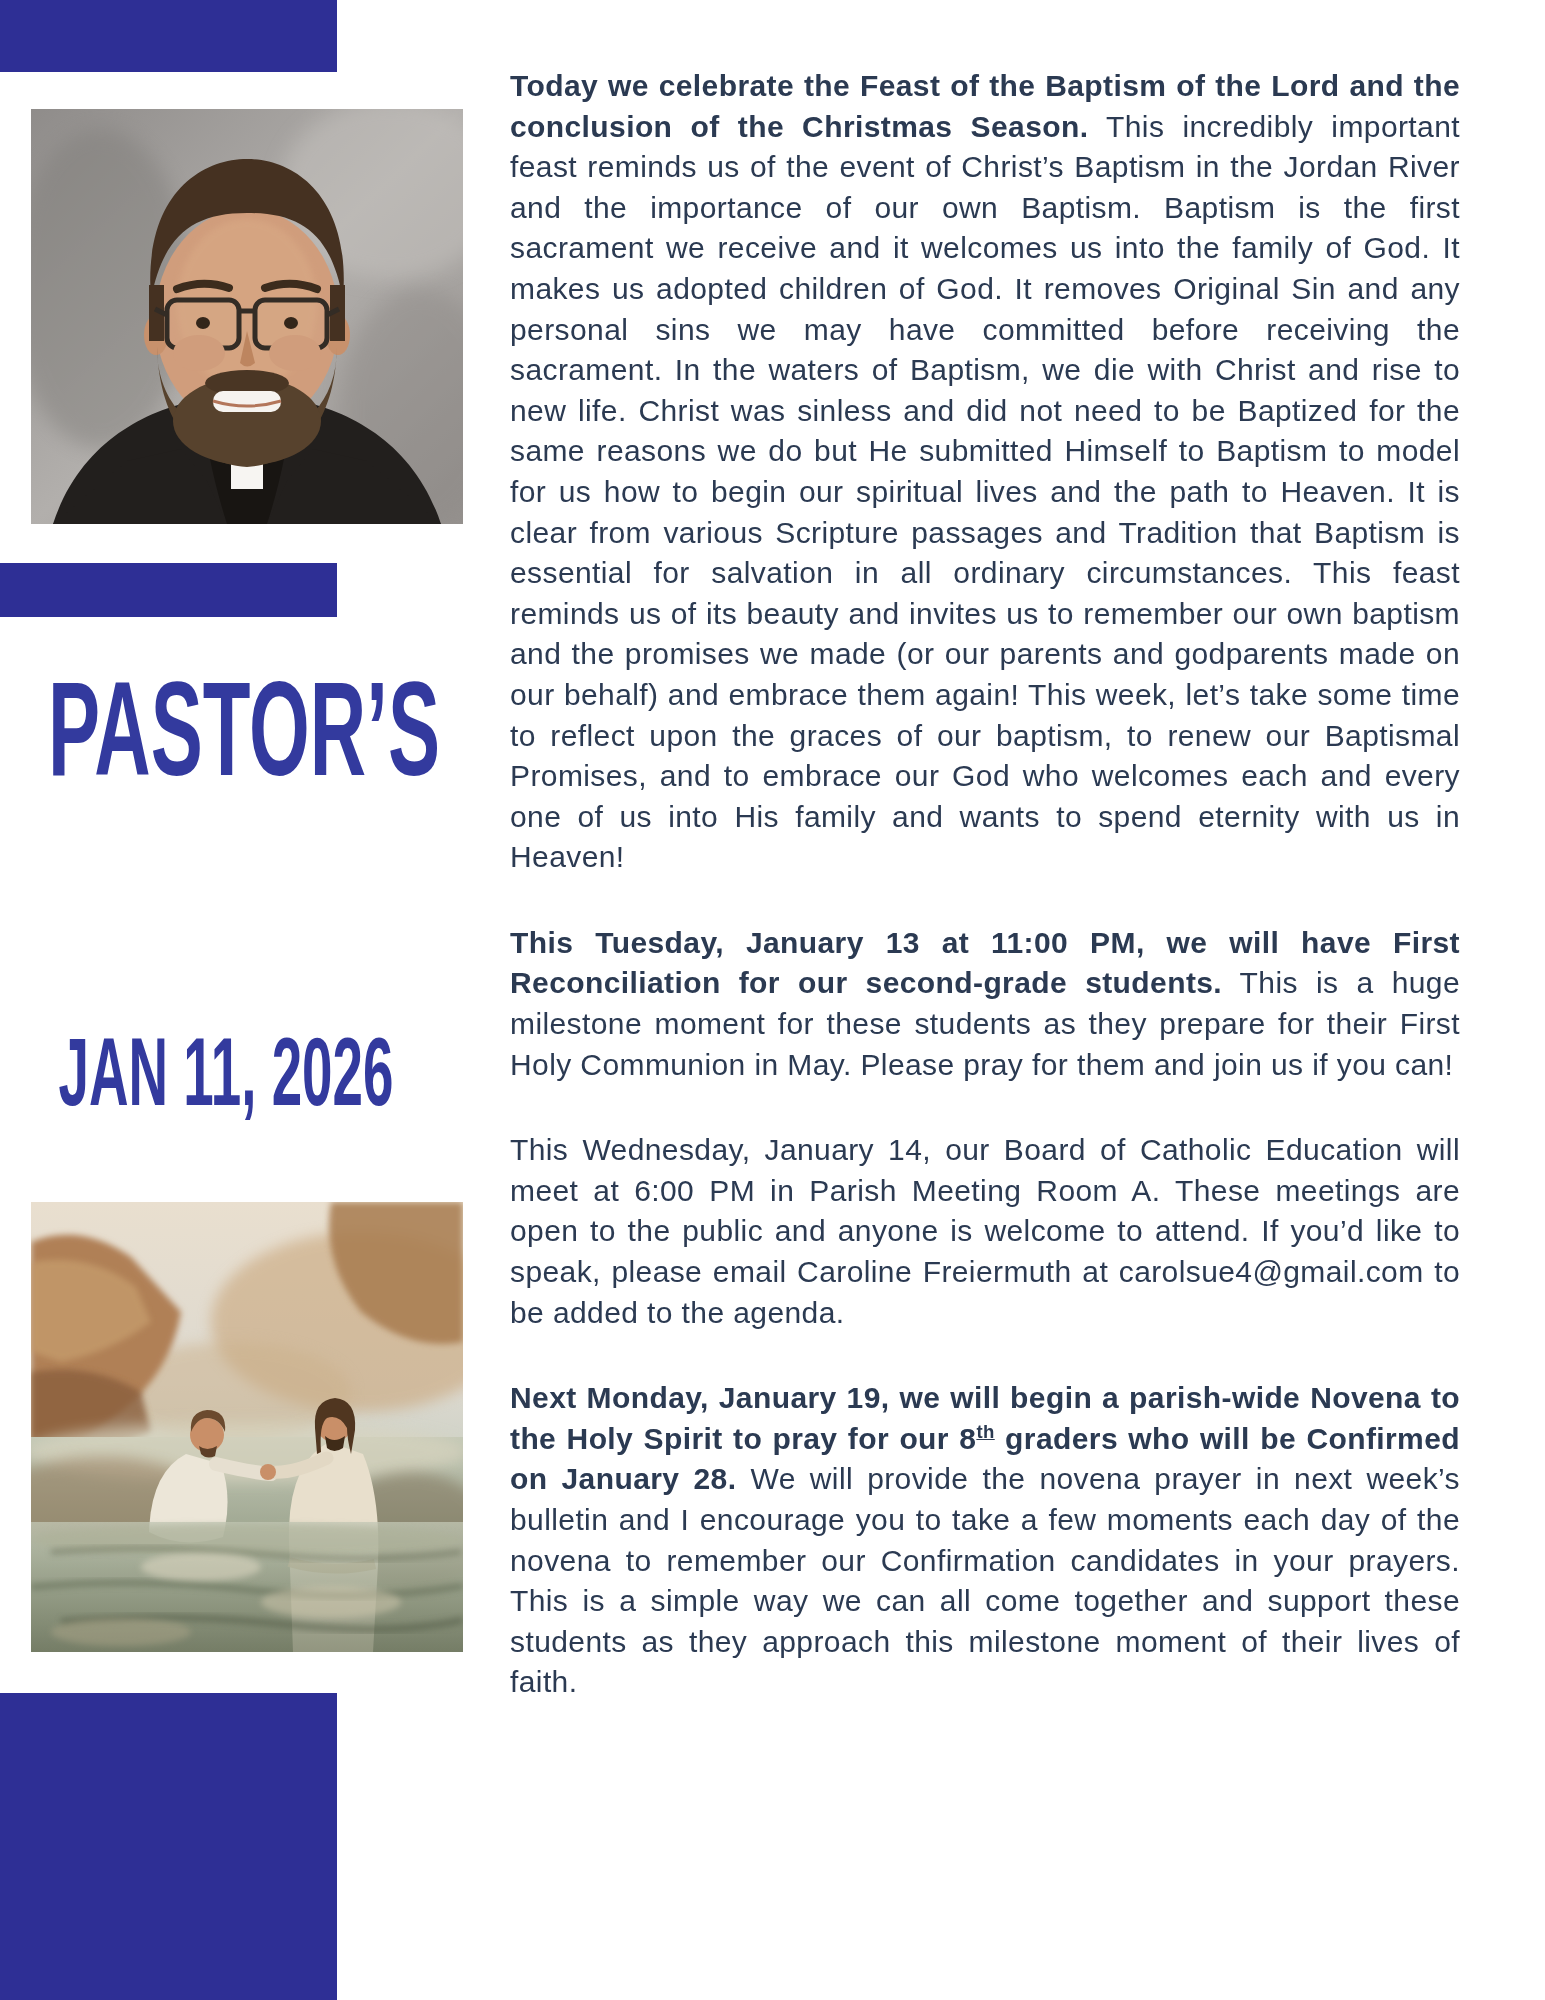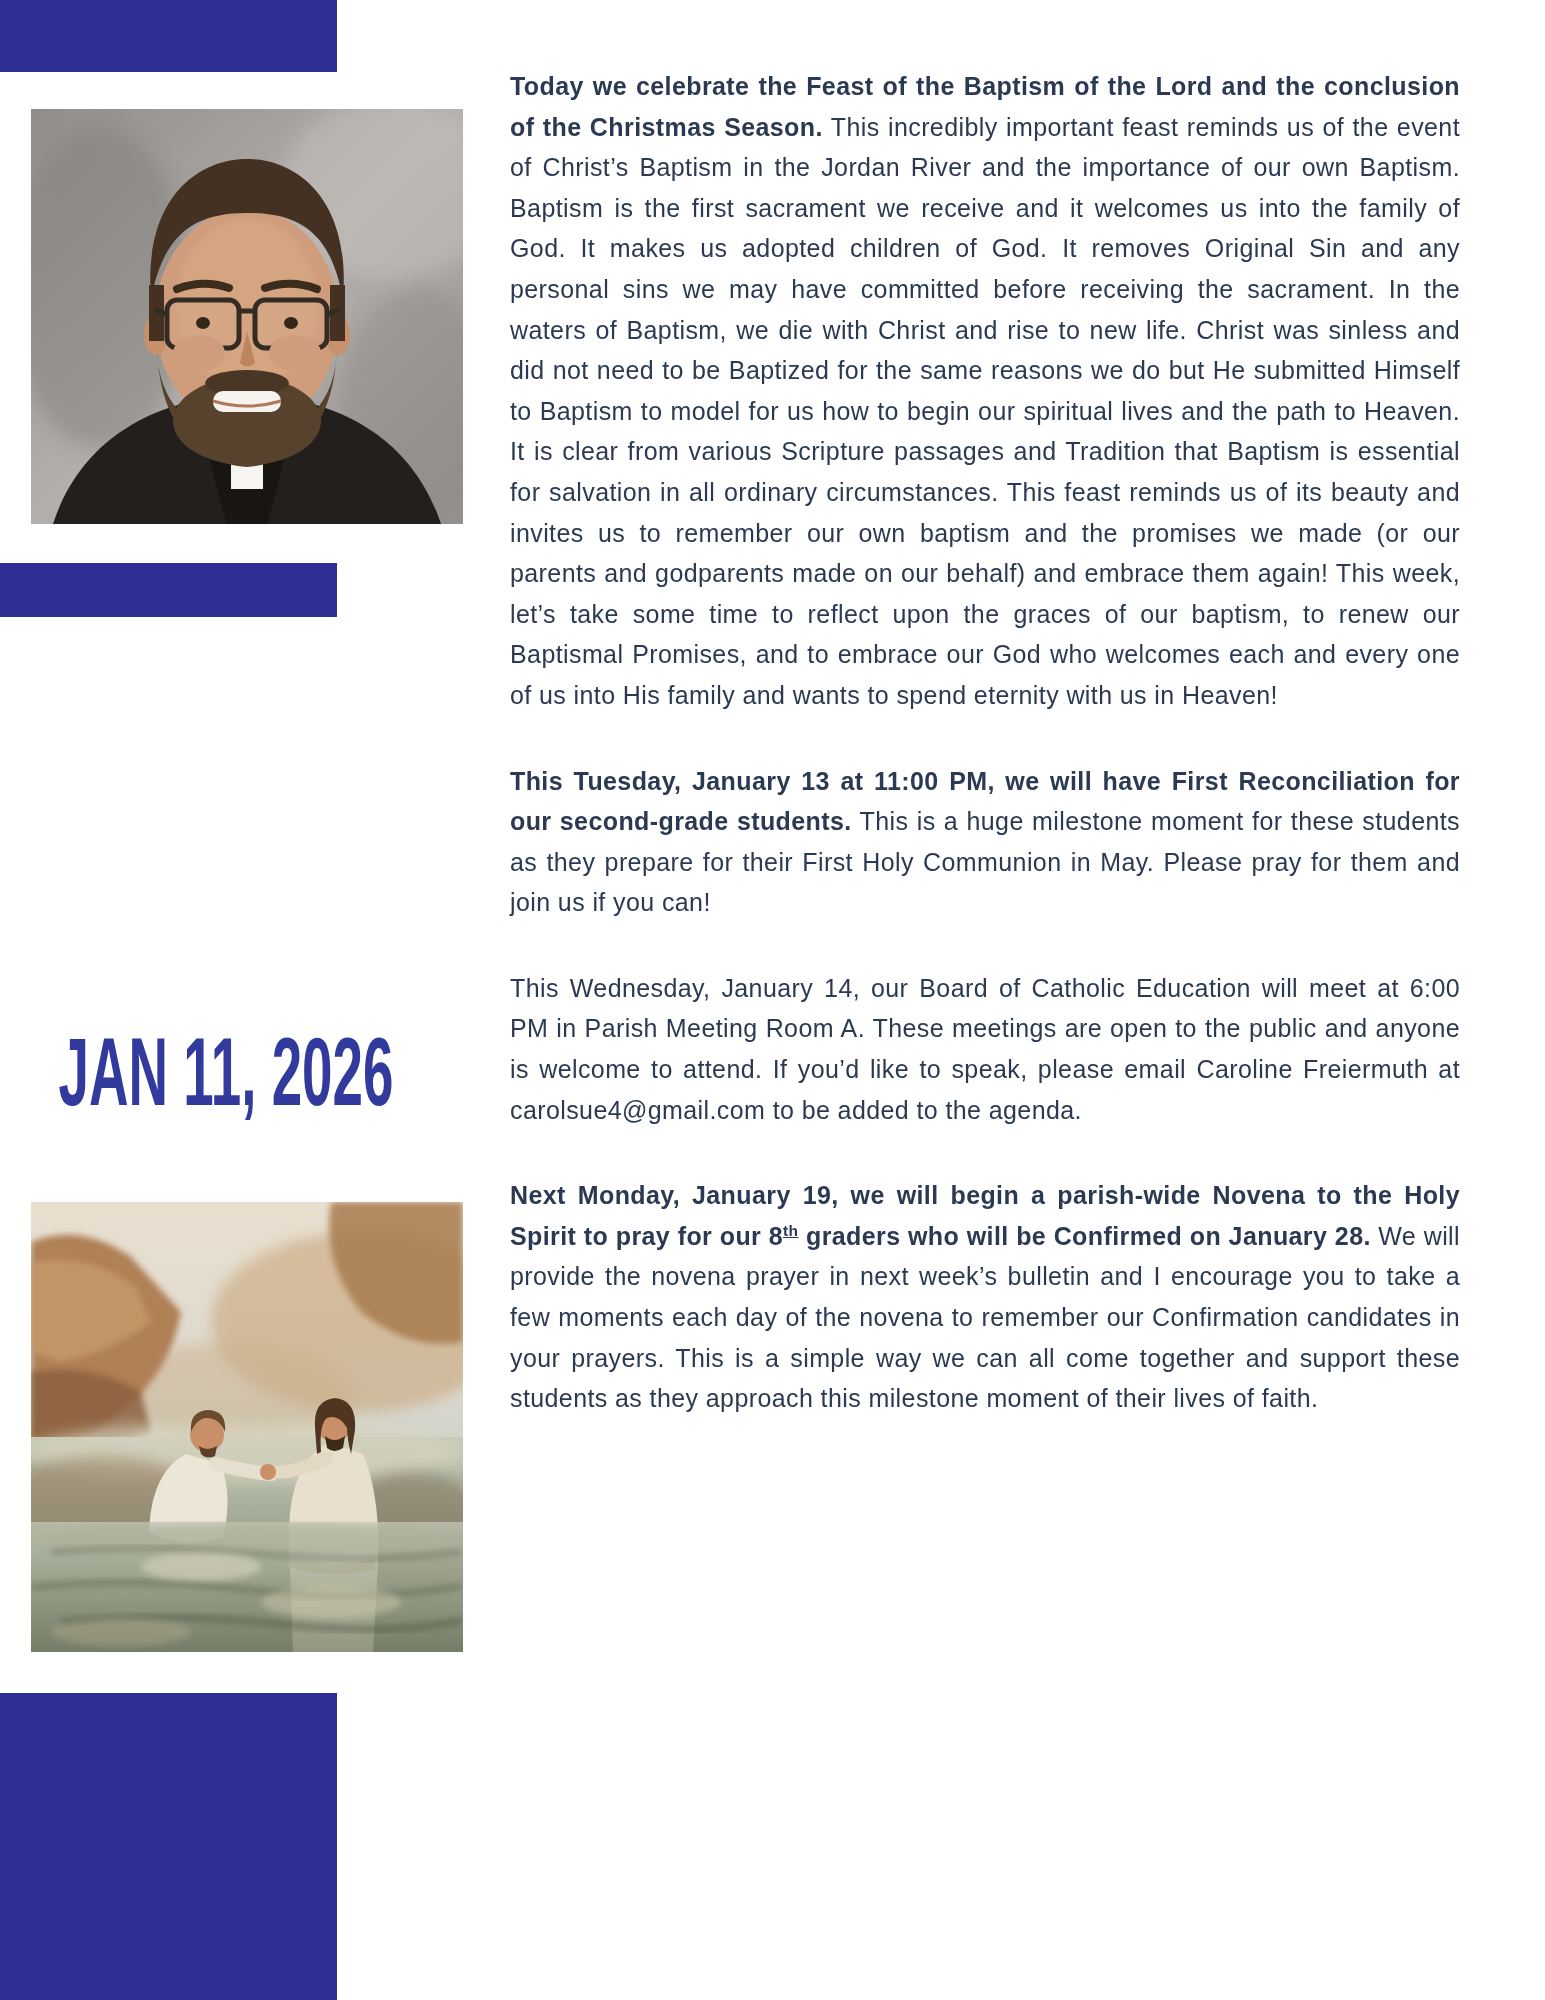--- a/index.html
+++ b/index.html
@@ -26,21 +26,21 @@
     font-weight:bold;
     fill:var(--headline-blue,#333a9e);
   }
   .hl1{top:664px;}
   .hl2{top:782px;}
   .dateline{top:1008px;}
   
   .article{
     position:absolute;left:510px;top:66px;width:950px;
     color:var(--body-text,#2b3a52);
-    font-size:25px;line-height:40.6px;letter-spacing:0.4px;
+    font-size:30px;line-height:40.6px;letter-spacing:0.4px;
     text-align:justify;
   }
   .article p{margin:0 0 45px 0;}
   .article p:last-child{margin-bottom:0;}
   .article strong{font-weight:700;}
   .article sup{font-size:0.62em;line-height:0;vertical-align:super;text-decoration:underline;}
 </style>
 </head>
 <body>
 
@@ -109,20 +109,25 @@
       <ellipse cx="264" cy="244" rx="26" ry="18" fill="#d09d7c"></ellipse>
 
       <ellipse cx="216" cy="274" rx="42" ry="13" fill="#4a3624"></ellipse>
       <rect x="182" y="282" width="68" height="21" rx="10" fill="#f6f3ef"></rect>
       <path d="M182 292 Q216 302 250 292" stroke="#b3765a" stroke-width="3" fill="none"></path>
     </svg>
   </figure>
 
   <div class="bar bar-mid"></div>
 
+  <div class="headline-line hl1">
+    <svg width="480" height="140">
+      <text class="hl-text" x="244" y="111" text-anchor="middle" font-size="133" textLength="392" lengthAdjust="spacingAndGlyphs">PASTOR’S</text>
+    </svg>
+  </div>
   <div class="date-line dateline">
     <svg width="480" height="130">
       <text class="hl-text" x="226" y="97" text-anchor="middle" font-size="97" textLength="335" lengthAdjust="spacingAndGlyphs">JAN 11, 2026</text>
     </svg>
   </div>
 
   <figure class="baptism-photo" aria-label="baptism-of-the-lord-painting">
     <svg viewBox="0 0 432 450" width="432" height="450">
       <defs>
         <linearGradient id="sky" x1="0" y1="0" x2="0" y2="1">

